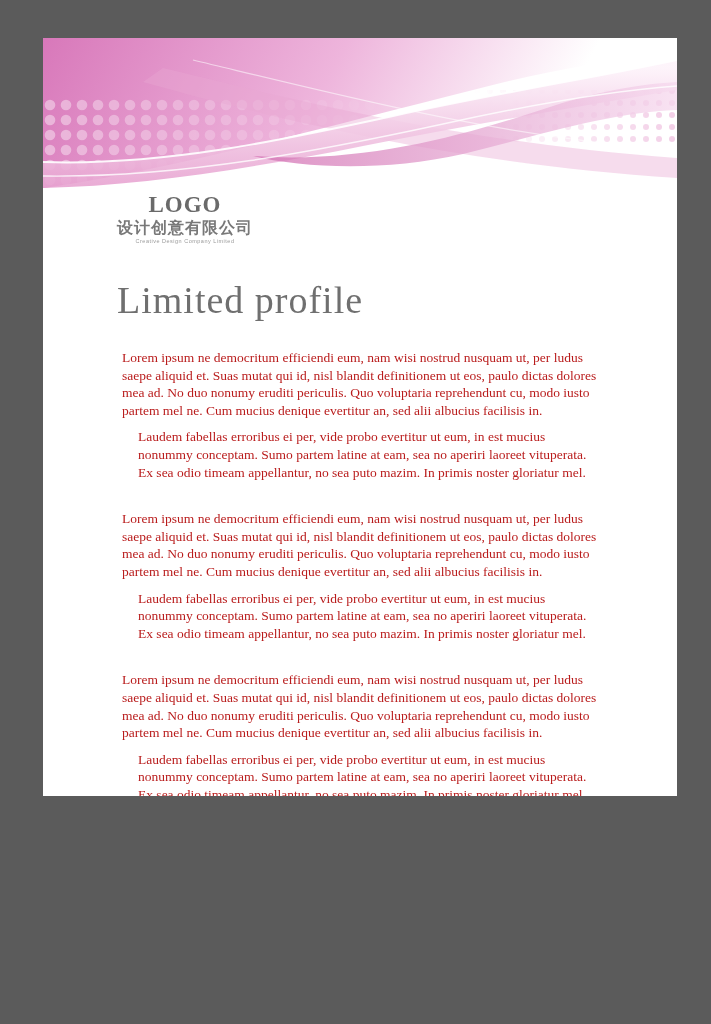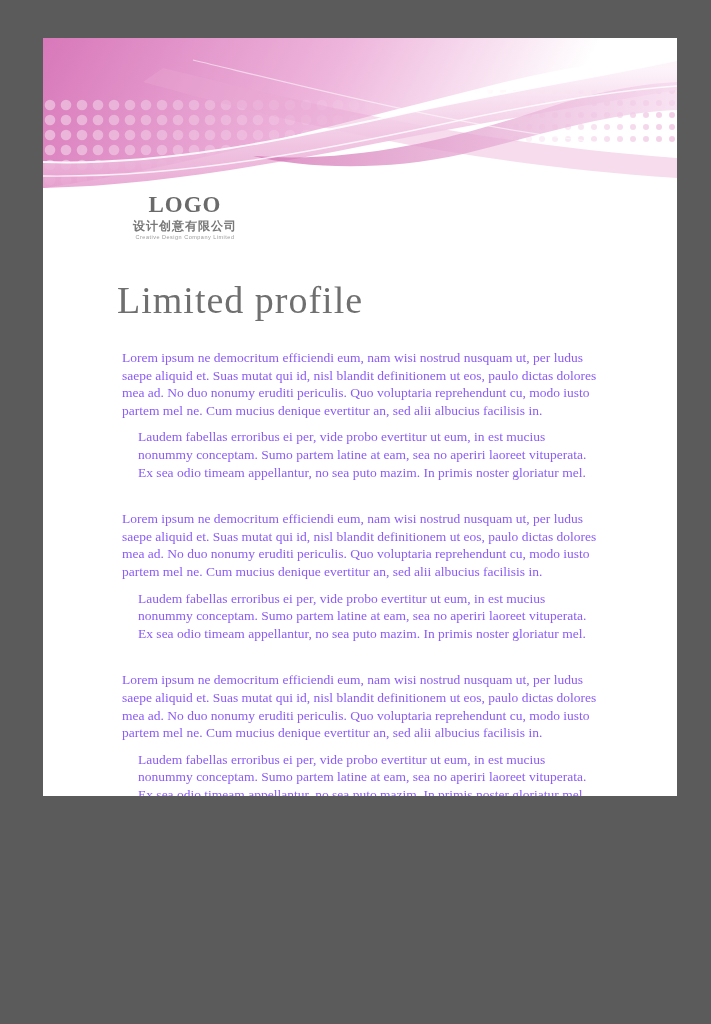--- a/index.html
+++ b/index.html
@@ -5,29 +5,29 @@
   html,body{margin:0;padding:0;background:#5b5b5b;}
   .stage{position:relative;width:711px;height:796px;background:#5b5b5b;overflow:hidden;
          font-family:"Liberation Serif","DejaVu Serif",serif;}
   .page{position:absolute;left:43px;top:38px;width:634px;height:948px;background:#ffffff;overflow:hidden;}
   .wave-top{position:absolute;left:0;top:0;width:634px;height:158px;}
   .wave-bottom{position:absolute;left:0;bottom:0;width:634px;height:150px;}
 
   .logo-block{position:absolute;left:72px;top:155px;width:140px;text-align:center;line-height:1;}
   .logo-main{font-size:23px;font-weight:700;letter-spacing:1px;color:#6a6a6a;
              font-family:"Liberation Serif",serif;}
-  .logo-cn{margin-top:4px;font-size:12px;letter-spacing:1px;color:#787878;
+  .logo-cn{margin-top:4px;font-size:16px;letter-spacing:1px;color:#787878;
            font-family:"DejaVu Sans","Liberation Sans",sans-serif;font-weight:600;}
   .logo-en{margin-top:3px;font-size:5.5px;letter-spacing:.5px;color:#9a9a9a;
            font-family:"Liberation Sans",sans-serif;}
 
   .doc-title{position:absolute;left:74px;top:240px;font-size:38px;font-weight:400;
              letter-spacing:1px;color:#6f6f6f;font-family:"Liberation Serif",serif;}
 
-  .body-copy{position:absolute;left:79px;top:311px;width:481px;color:#8b5cf6;
+  .body-copy{position:absolute;left:79px;top:311px;width:481px;color:#b91c1c;
              font-size:13.5px;line-height:17.6px;font-family:"Liberation Serif",serif;}
   .body-copy p{margin:0 0 9px 0;}
   .body-copy p.laudem{margin:0 0 29px 16px;}
 
   .bar{position:absolute;left:0;top:986px;width:711px;height:33px;background:#5c5c5c;}
   .bar-logo{position:absolute;left:10px;top:3px;display:flex;align-items:baseline;gap:6px;}
   .bar-site-name{font-size:23px;font-weight:700;color:#ffffff;
                  font-family:"DejaVu Sans","Liberation Sans",sans-serif;}
   .bar-site-url{font-size:20px;font-weight:700;color:#dcdcdc;
                 font-family:"Liberation Sans",sans-serif;}

